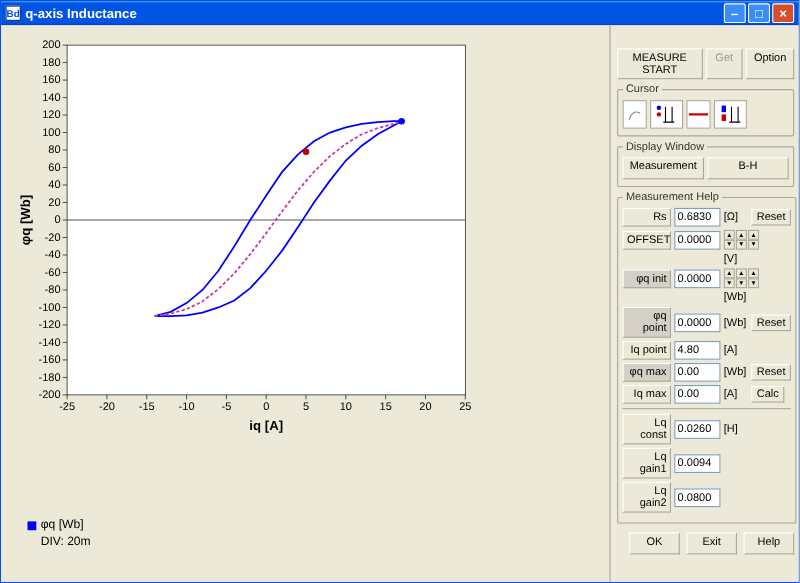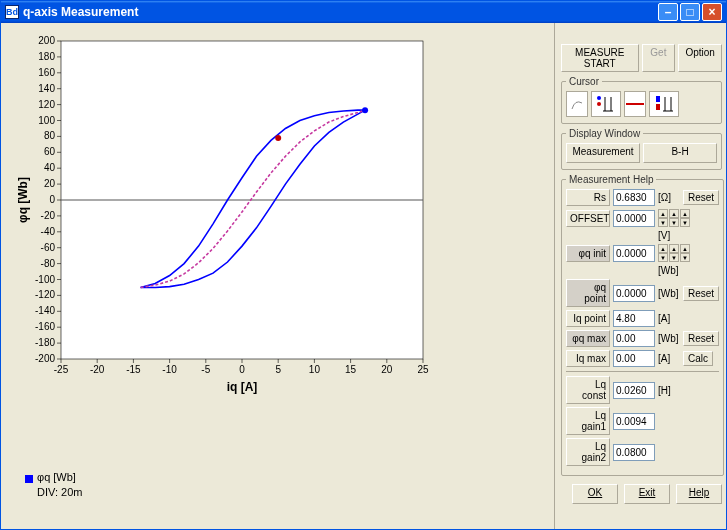--- a/index.html
+++ b/index.html
@@ -162,32 +162,32 @@
     font-size: 6px; line-height: 6px;
     display:flex;align-items:center;justify-content:center;
     cursor:pointer;
   }
   .spinner-col { display:flex;flex-direction:column;gap:0; }
   .small-btn {
     background:#ece9d8;border:1px solid #aca899;border-top-color:#fff;border-left-color:#fff;
     font-size:10px;padding:1px 4px;cursor:pointer;
   }
   .footer-btns {
-    display:flex;gap:6px;justify-content:flex-end;padding:4px 0;text-decoration:underline;
+    display:flex;gap:6px;justify-content:flex-end;padding:4px 0;
   }
   .footer-btns .btn { width: 46px; height: 20px; }
   .sep-line { border:none;border-top:1px solid #aca899;margin:4px 0; }
 </style>
 </head>
 <body>
 
 <div class="window">
   <div class="titlebar">
     <div class="app-icon">Bd</div>
-    <div class="title">q-axis Measurement</div>
+    <div class="title">q-axis Inductance</div>
     <div class="win-btn win-min">–</div>
     <div class="win-btn win-max">□</div>
     <div class="win-btn win-close">×</div>
   </div>
 
   <div class="content">
     <div class="chart-area">
       <svg class="chart-canvas" id="chart-svg" viewBox="0 0 420 370">
           <rect x="48" y="10" width="362" height="318" fill="#fff" stroke="#000" stroke-width="0.6"></rect>
           <line x1="48" y1="328" x2="48" y2="332" stroke="#000" stroke-width="0.6"></line>

